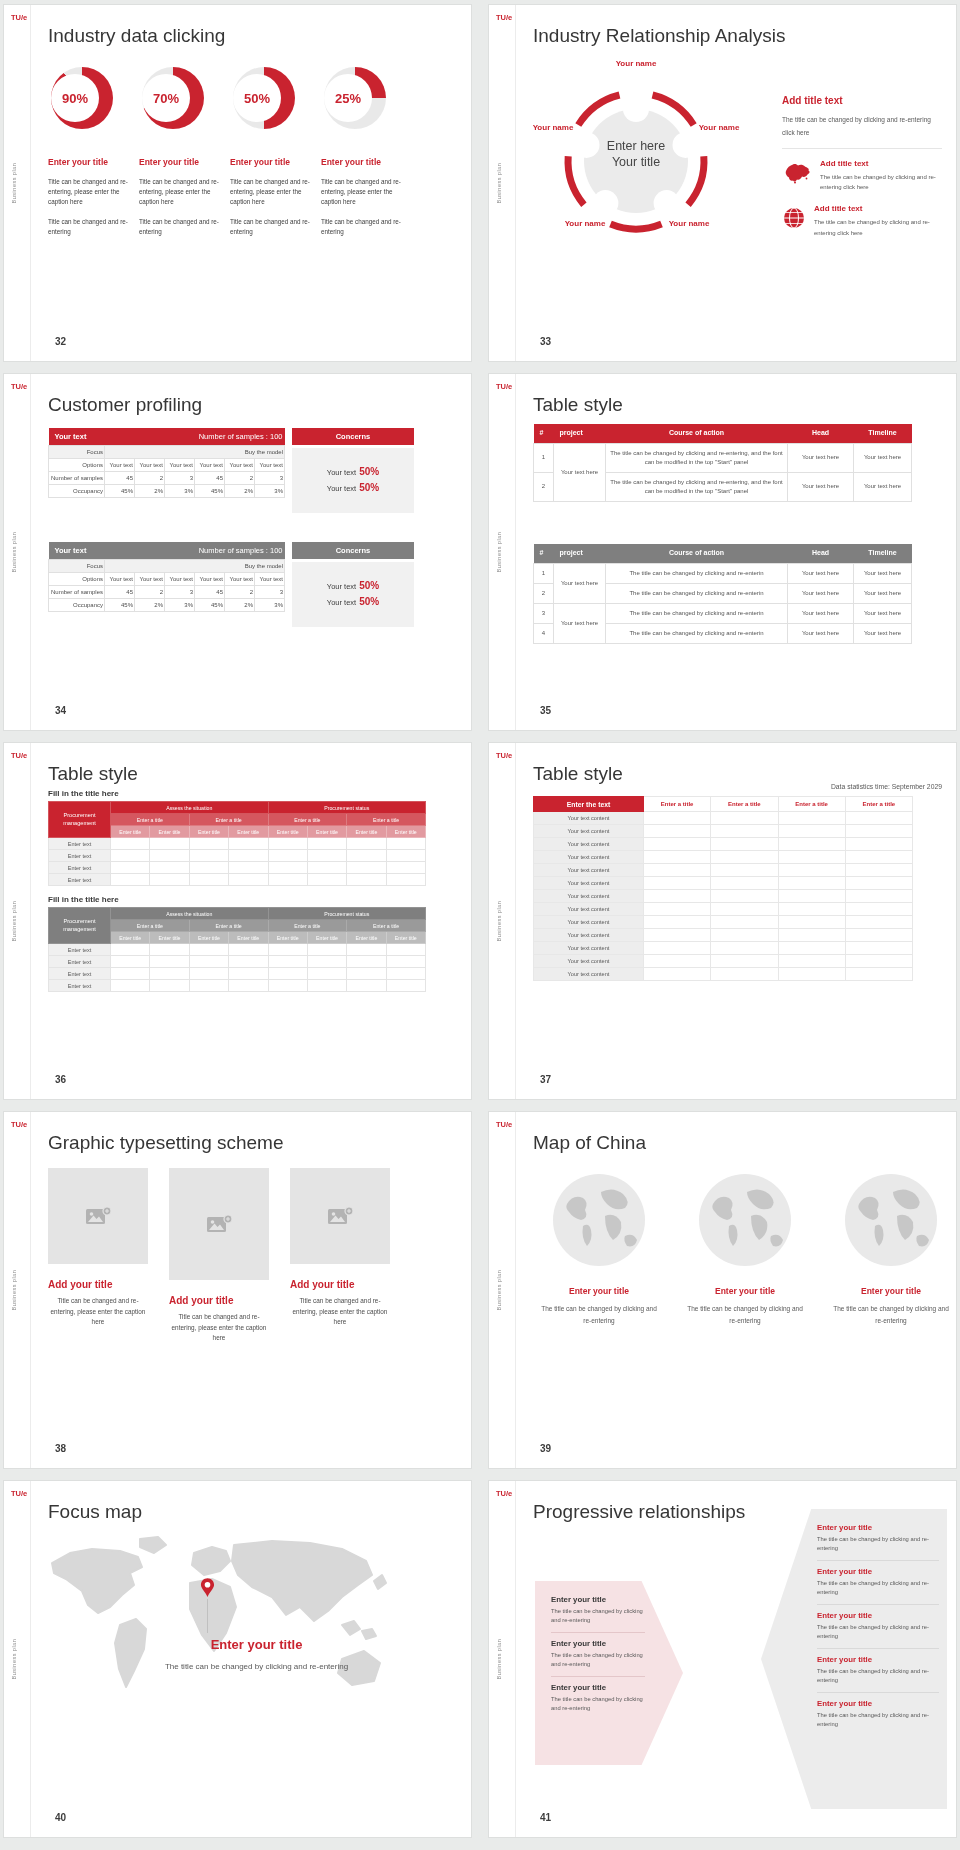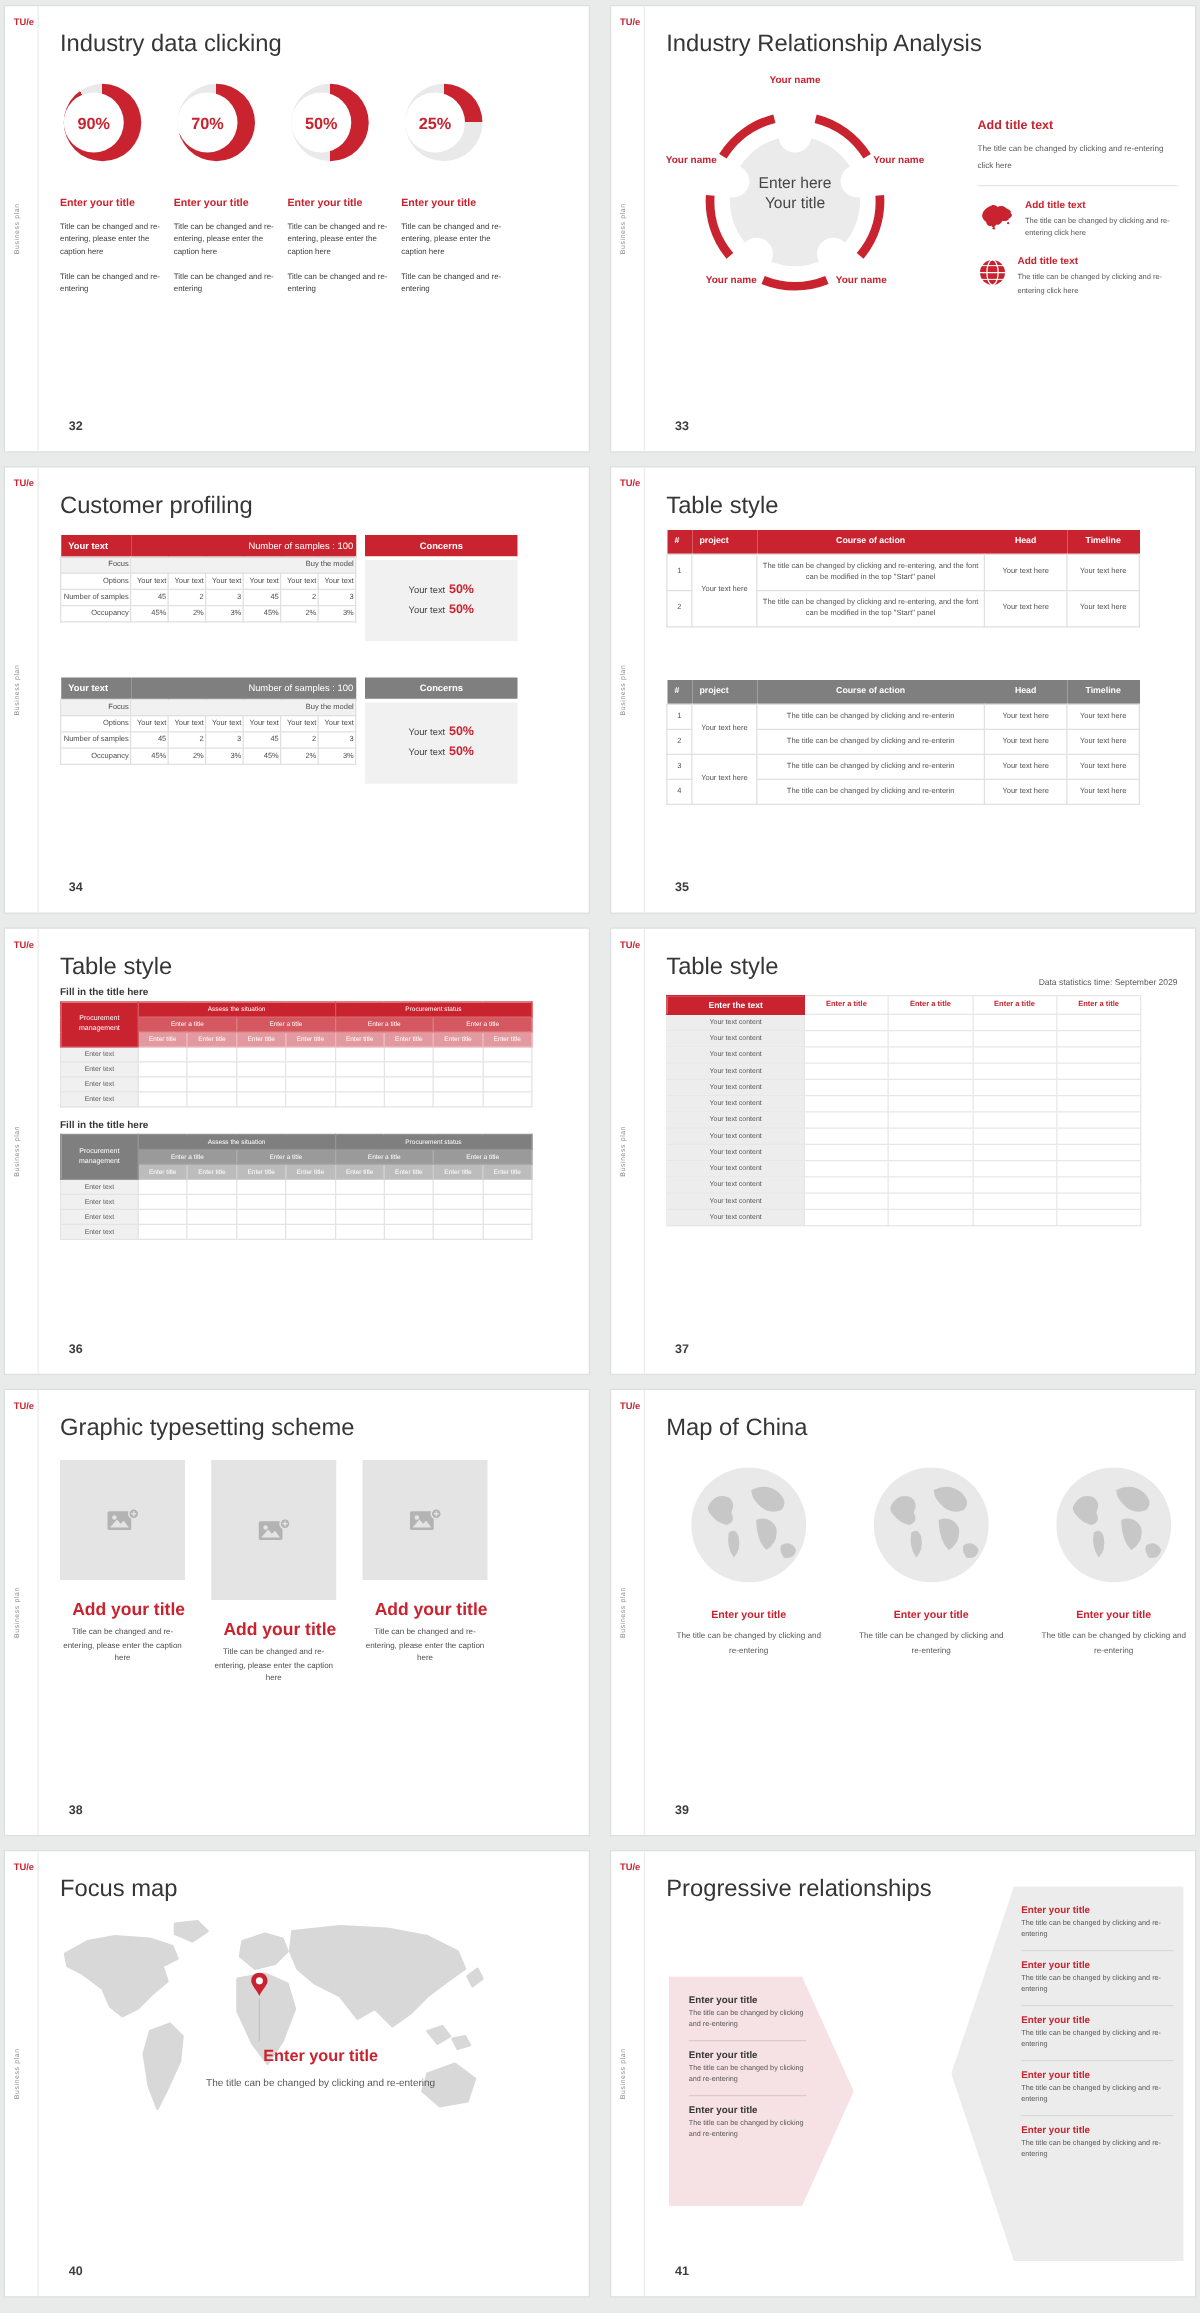--- a/index.html
+++ b/index.html
@@ -94,21 +94,21 @@
   .t37 col.c0 { width:110px; }
   .t37 tr.hd td { font-size:6px; font-weight:bold; color:#c9232f; padding:3.5px 2px; }
   .t37 tr.hd td.first { background:#c9232f; color:#fff; font-size:6.8px; border-color:#c9232f; }
   .t37 td.lab { background:#ededed; }
 
   
   .g38 { position:absolute; left:44px; top:56px; display:flex; gap:21px; }
   .g38 .col38 { width:100px; }
   .ph { background:#e4e4e4; height:96px; display:flex; align-items:center; justify-content:center; }
   .col38:nth-child(2) .ph { height:112px; }
-  .p-title { color:#c9232f; font-weight:bold; font-size:14px; margin-top:15px; text-align:right; }
+  .p-title { color:#c9232f; font-weight:bold; font-size:10px; margin-top:15px; text-align:left; }
   .p-cap { margin-top:6px; font-size:6.4px; color:#4d4d4d; line-height:1.65; text-align:center; }
 
   
   .g39 { position:absolute; left:50px; top:62px; display:flex; gap:26px; }
   .gcol { width:120px; text-align:center; }
   .globe { width:92px; height:92px; margin:0 auto; }
   .g-title { color:#c9232f; font-weight:bold; font-size:8.5px; margin-top:20px; }
   .g-cap { margin-top:7px; font-size:6.5px; color:#595959; line-height:1.8; }
 
   

